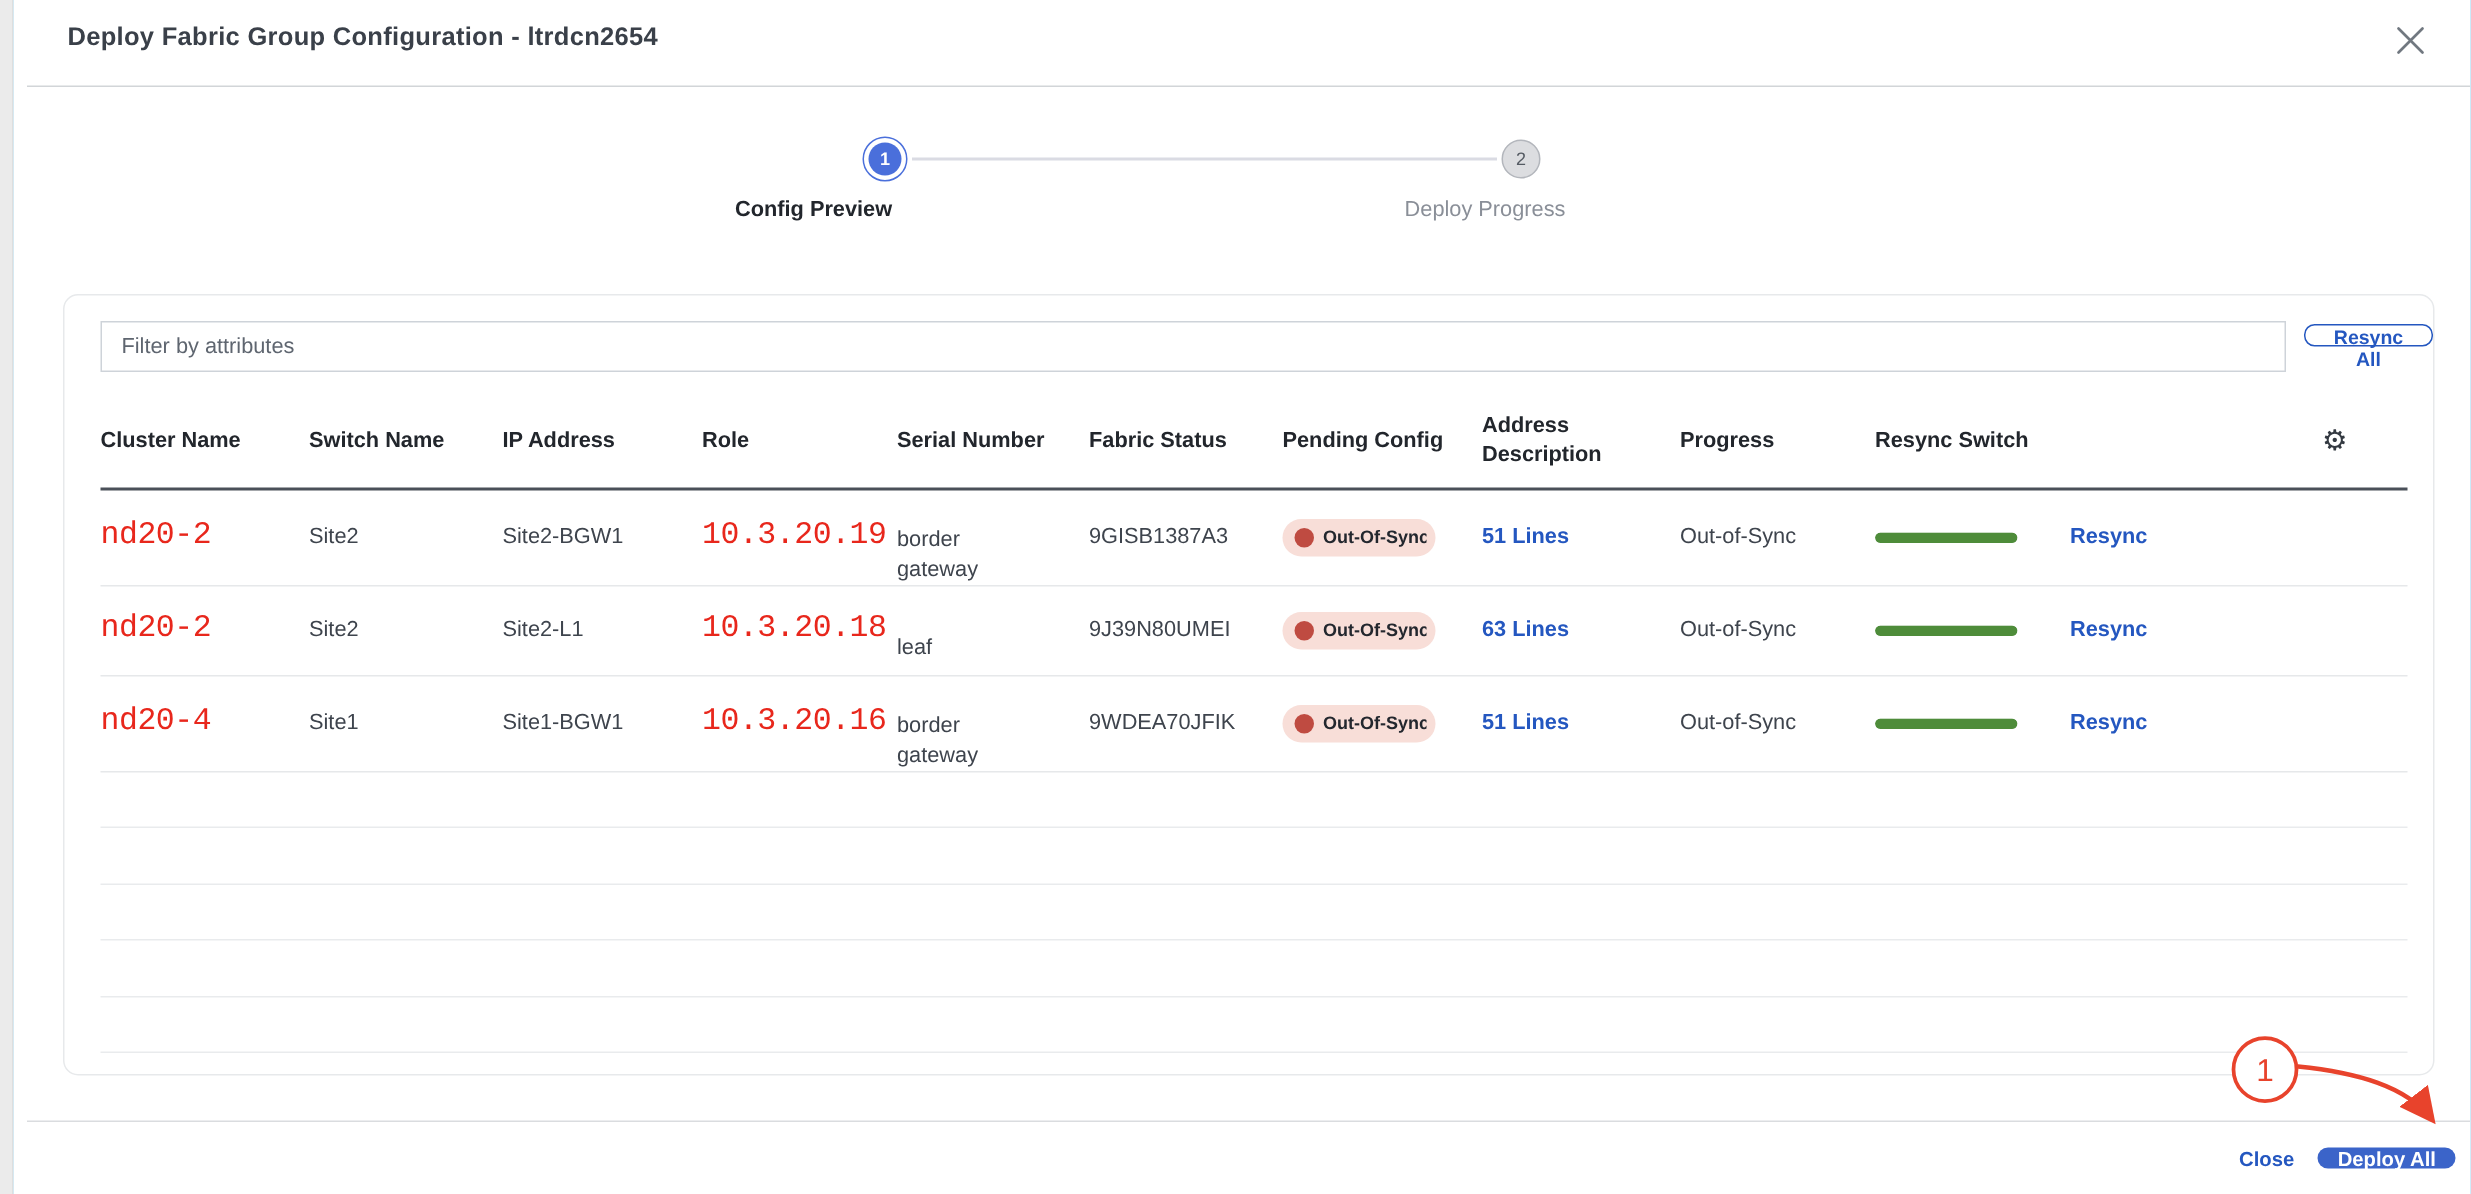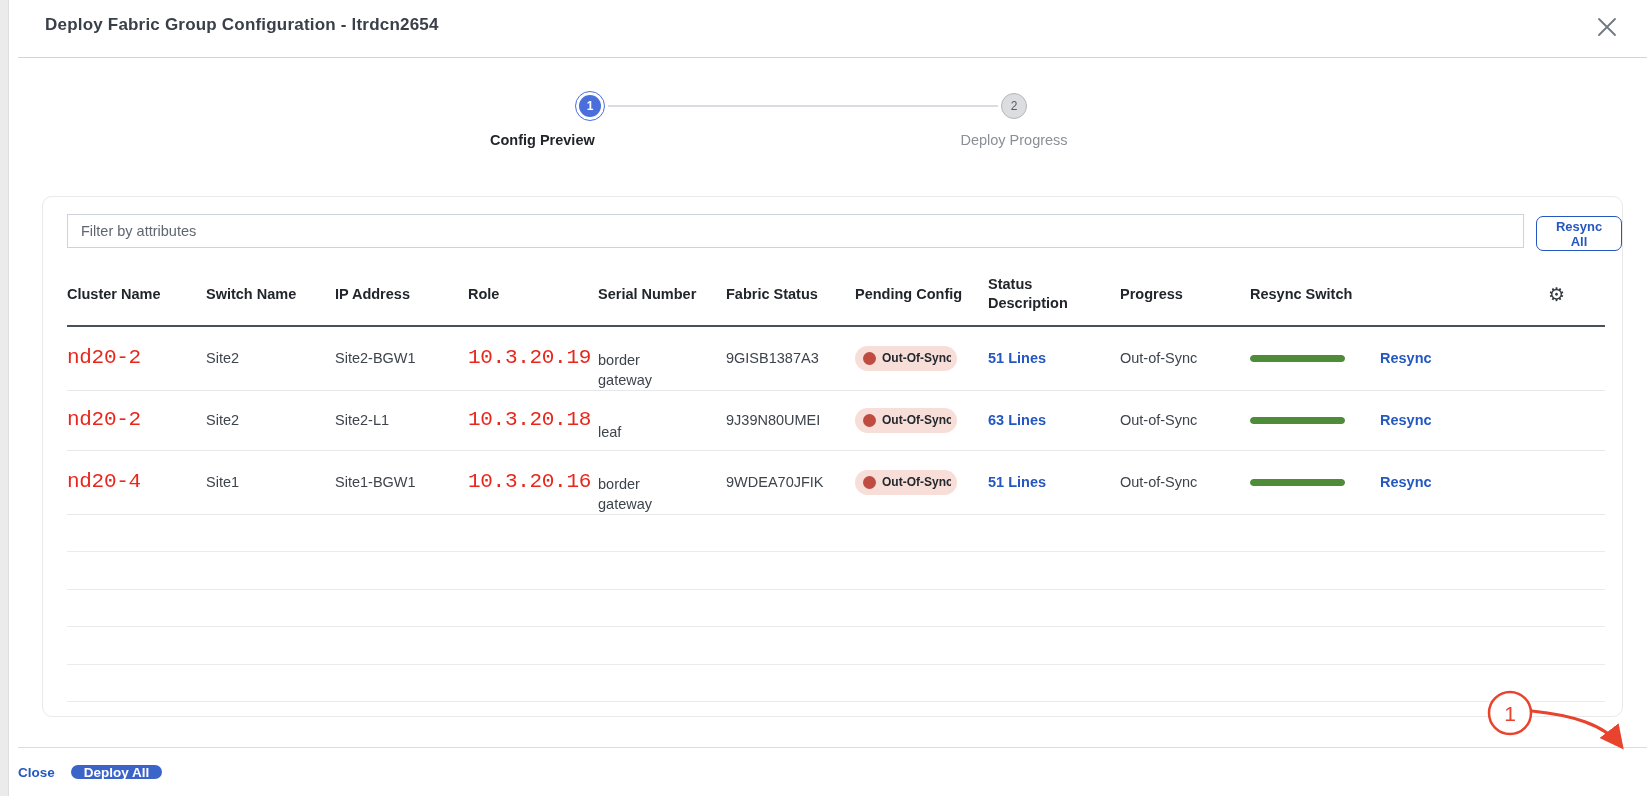--- a/index.html
+++ b/index.html
@@ -12,27 +12,27 @@
   .modal-title { position:absolute; left:36px; top:15px; font-size:17px; font-weight:700; color:#3a4049; letter-spacing:.2px; }
   .header-divider { position:absolute; left:9px; right:0; top:57px; height:1px; background:#d2d5d8; }
   .close-btn { position:absolute; left:1583px; top:12px; width:30px; height:30px; background:none; border:none; cursor:pointer; display:flex; align-items:center; justify-content:center; }
 
   
   .step-circle-outer { position:absolute; left:566px; top:91px; width:30px; height:30px; border:1.5px solid #4a6fdb; border-radius:50%; display:flex; align-items:center; justify-content:center; background:#fff; cursor:pointer; }
   .step-circle-inner { width:22px; height:22px; border-radius:50%; background:#4a6fdb; color:#fff; font-size:12px; font-weight:700; display:flex; align-items:center; justify-content:center; }
   .step-label-1 { position:absolute; left:481px; top:132px; width:200px; text-align:left; font-size:14.5px; font-weight:700; color:#22262c; }
   .step-connector { position:absolute; left:599px; top:105px; width:390px; height:1.5px; background:#dadbe3; }
   .step-circle-2 { position:absolute; left:992px; top:93px; width:26px; height:26px; border:1px solid #b3b6bc; border-radius:50%; background:#dcdde0; color:#555b63; font-size:12px; display:flex; align-items:center; justify-content:center; cursor:pointer; }
-  .step-label-2 { position:absolute; left:905px; top:132px; width:200px; text-align:center; font-size:14.5px; color:#8a8f98; }
+  .step-label-2 { position:absolute; left:881px; top:132px; width:200px; text-align:center; font-size:14.5px; color:#8a8f98; }
 
   
   .card { position:absolute; left:33px; top:196px; width:1581px; height:521px; border:1px solid #e7e9eb; border-radius:10px; background:#fff; }
   .filter-input { position:absolute; left:24px; top:17px; width:1457px; height:34px; border:1px solid #ced3d9; border-radius:0; padding:0 13px; font-size:14.5px; color:#3e444d; font-family:inherit; outline:none; }
   .filter-input::placeholder { color:#5f6670; }
-  .resync-all-btn { position:absolute; left:1493px; top:19px; height:35px; padding:0 11px; background:#fff; border:1.5px solid #2457c0; border-radius:7px; color:#2457c0; font-size:13px; font-weight:700; font-family:inherit; cursor:pointer; }
+  .resync-all-btn { position:absolute; left:1493px; top:19px; height:15px; padding:0 11px; background:#fff; border:1.5px solid #2457c0; border-radius:7px; color:#2457c0; font-size:13px; font-weight:700; font-family:inherit; cursor:pointer; }
 
   
   .table { position:absolute; left:24px; top:66px; width:1538px; }
   .thead, .trow { display:grid; grid-template-columns:139px 129px 133px 130px 128px 129px 133px 132px 130px 130px 1fr 38px; }
   .thead { height:64px; border-bottom:2px solid #4a5059; }
   .th { display:flex; align-items:center; font-size:14.5px; font-weight:700; color:#22262c; padding-right:12px; line-height:1.3; }
   .th-gear { justify-content:flex-end; padding-right:2px; }
   .gear { font-family:"DejaVu Sans",sans-serif; font-size:19px; font-weight:400; color:#343a42; cursor:pointer; line-height:1; }
   .trow { border-bottom:1px solid #e6e8ea; }
   .trow-0 { height:64px; } .trow-1 { height:60px; } .trow-2 { height:64px; }
@@ -41,21 +41,21 @@
   .wrap-narrow { display:inline-block; max-width:74px;margin-top:24px; }
   .badge { display:inline-flex; align-items:center; gap:6px; background:#f8ded8; border-radius:14px; padding:4px 6px 4px 8px; max-width:102px; }
   .badge-dot { width:13px; height:13px; border-radius:50%; background:#bf4b41; flex:0 0 auto; }
   .badge-text { font-size:12px; font-weight:700; color:#23272e; white-space:nowrap; overflow:hidden; max-width:69px; }
   .cell-link { color:#2457c0; font-weight:700; cursor:pointer; }
   .progress-track { width:95px; height:7px; border-radius:4px; background:#eef1ee; overflow:hidden; }
   .progress-bar { height:100%; background:#4e8c3a; border-radius:4px; }
   .trow-empty { height:37.4px; border-bottom:1px solid #e9ebed; }
 
   
-  .footer { position:absolute; left:9px; right:0; top:747px; height:49px; background:#fff; border-top:1px solid #dadcdf; display:flex; align-items:center; justify-content:flex-start; gap:16px; padding-right:10px; }
+  .footer { position:absolute; left:9px; right:0; top:747px; height:49px; background:#fff; border-top:1px solid #dadcdf; display:flex; align-items:center; justify-content:flex-end; gap:16px; padding-right:10px; }
   .close-link { color:#2457c0; font-size:13.5px; font-weight:700; cursor:pointer; }
   .deploy-all-btn { height:14px; padding:0 13px; background:#3b64c9; border:none; border-radius:14px; color:#fff; font-size:13.5px; font-weight:700; font-family:inherit; cursor:pointer; }
 
   
   .annotation-svg { position:absolute; left:1462px; top:686px; width:185px; height:110px; pointer-events:none; }
 </style>
 </head>
 <body>
 
 <div class="page">
@@ -91,21 +91,21 @@
 
       <div class="table">
         <div class="thead">
             <div class="th">Cluster Name</div>
             <div class="th">Switch Name</div>
             <div class="th">IP Address</div>
             <div class="th">Role</div>
             <div class="th">Serial Number</div>
             <div class="th">Fabric Status</div>
             <div class="th">Pending Config</div>
-            <div class="th">Status Description</div>
+            <div class="th">Address Description</div>
             <div class="th">Progress</div>
             <div class="th">Resync Switch</div>
             <div class="th th-gear">
               <span class="gear">⚙</span>
             </div>
           </div>
         <div>
             <div class="trow trow-0">
               <div class="td">
                 <span class="red-mono">nd20-2</span>

